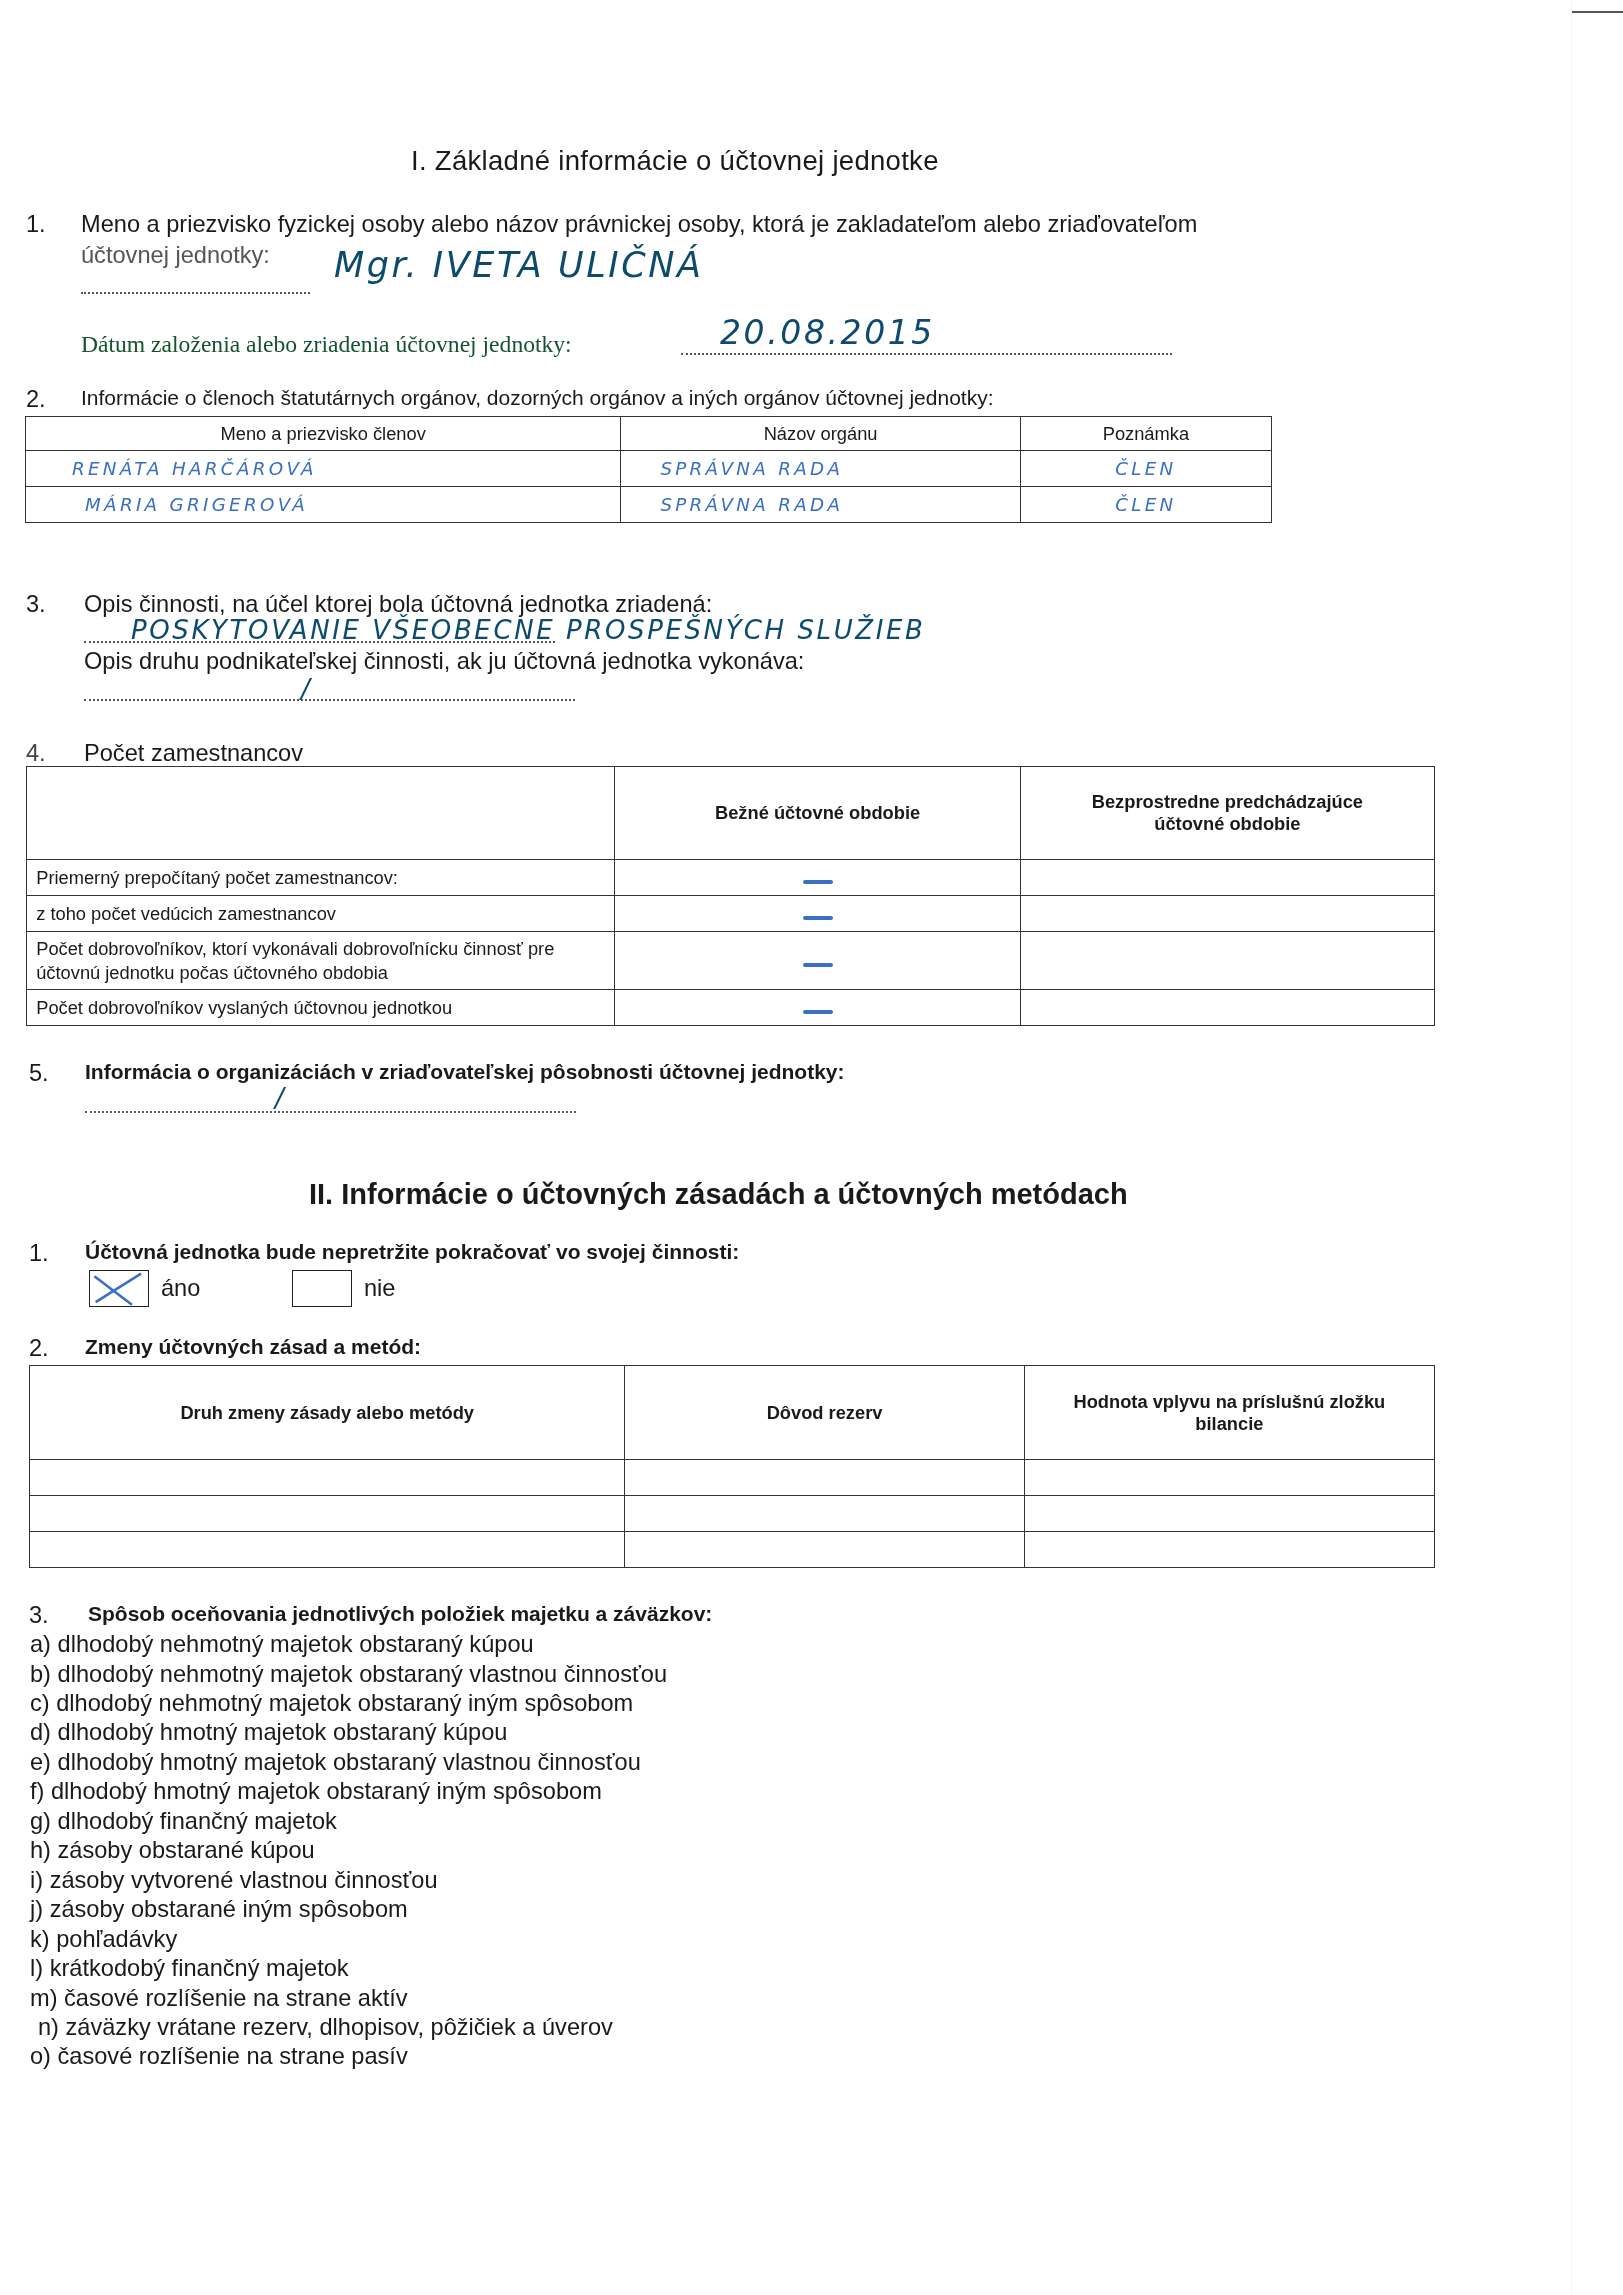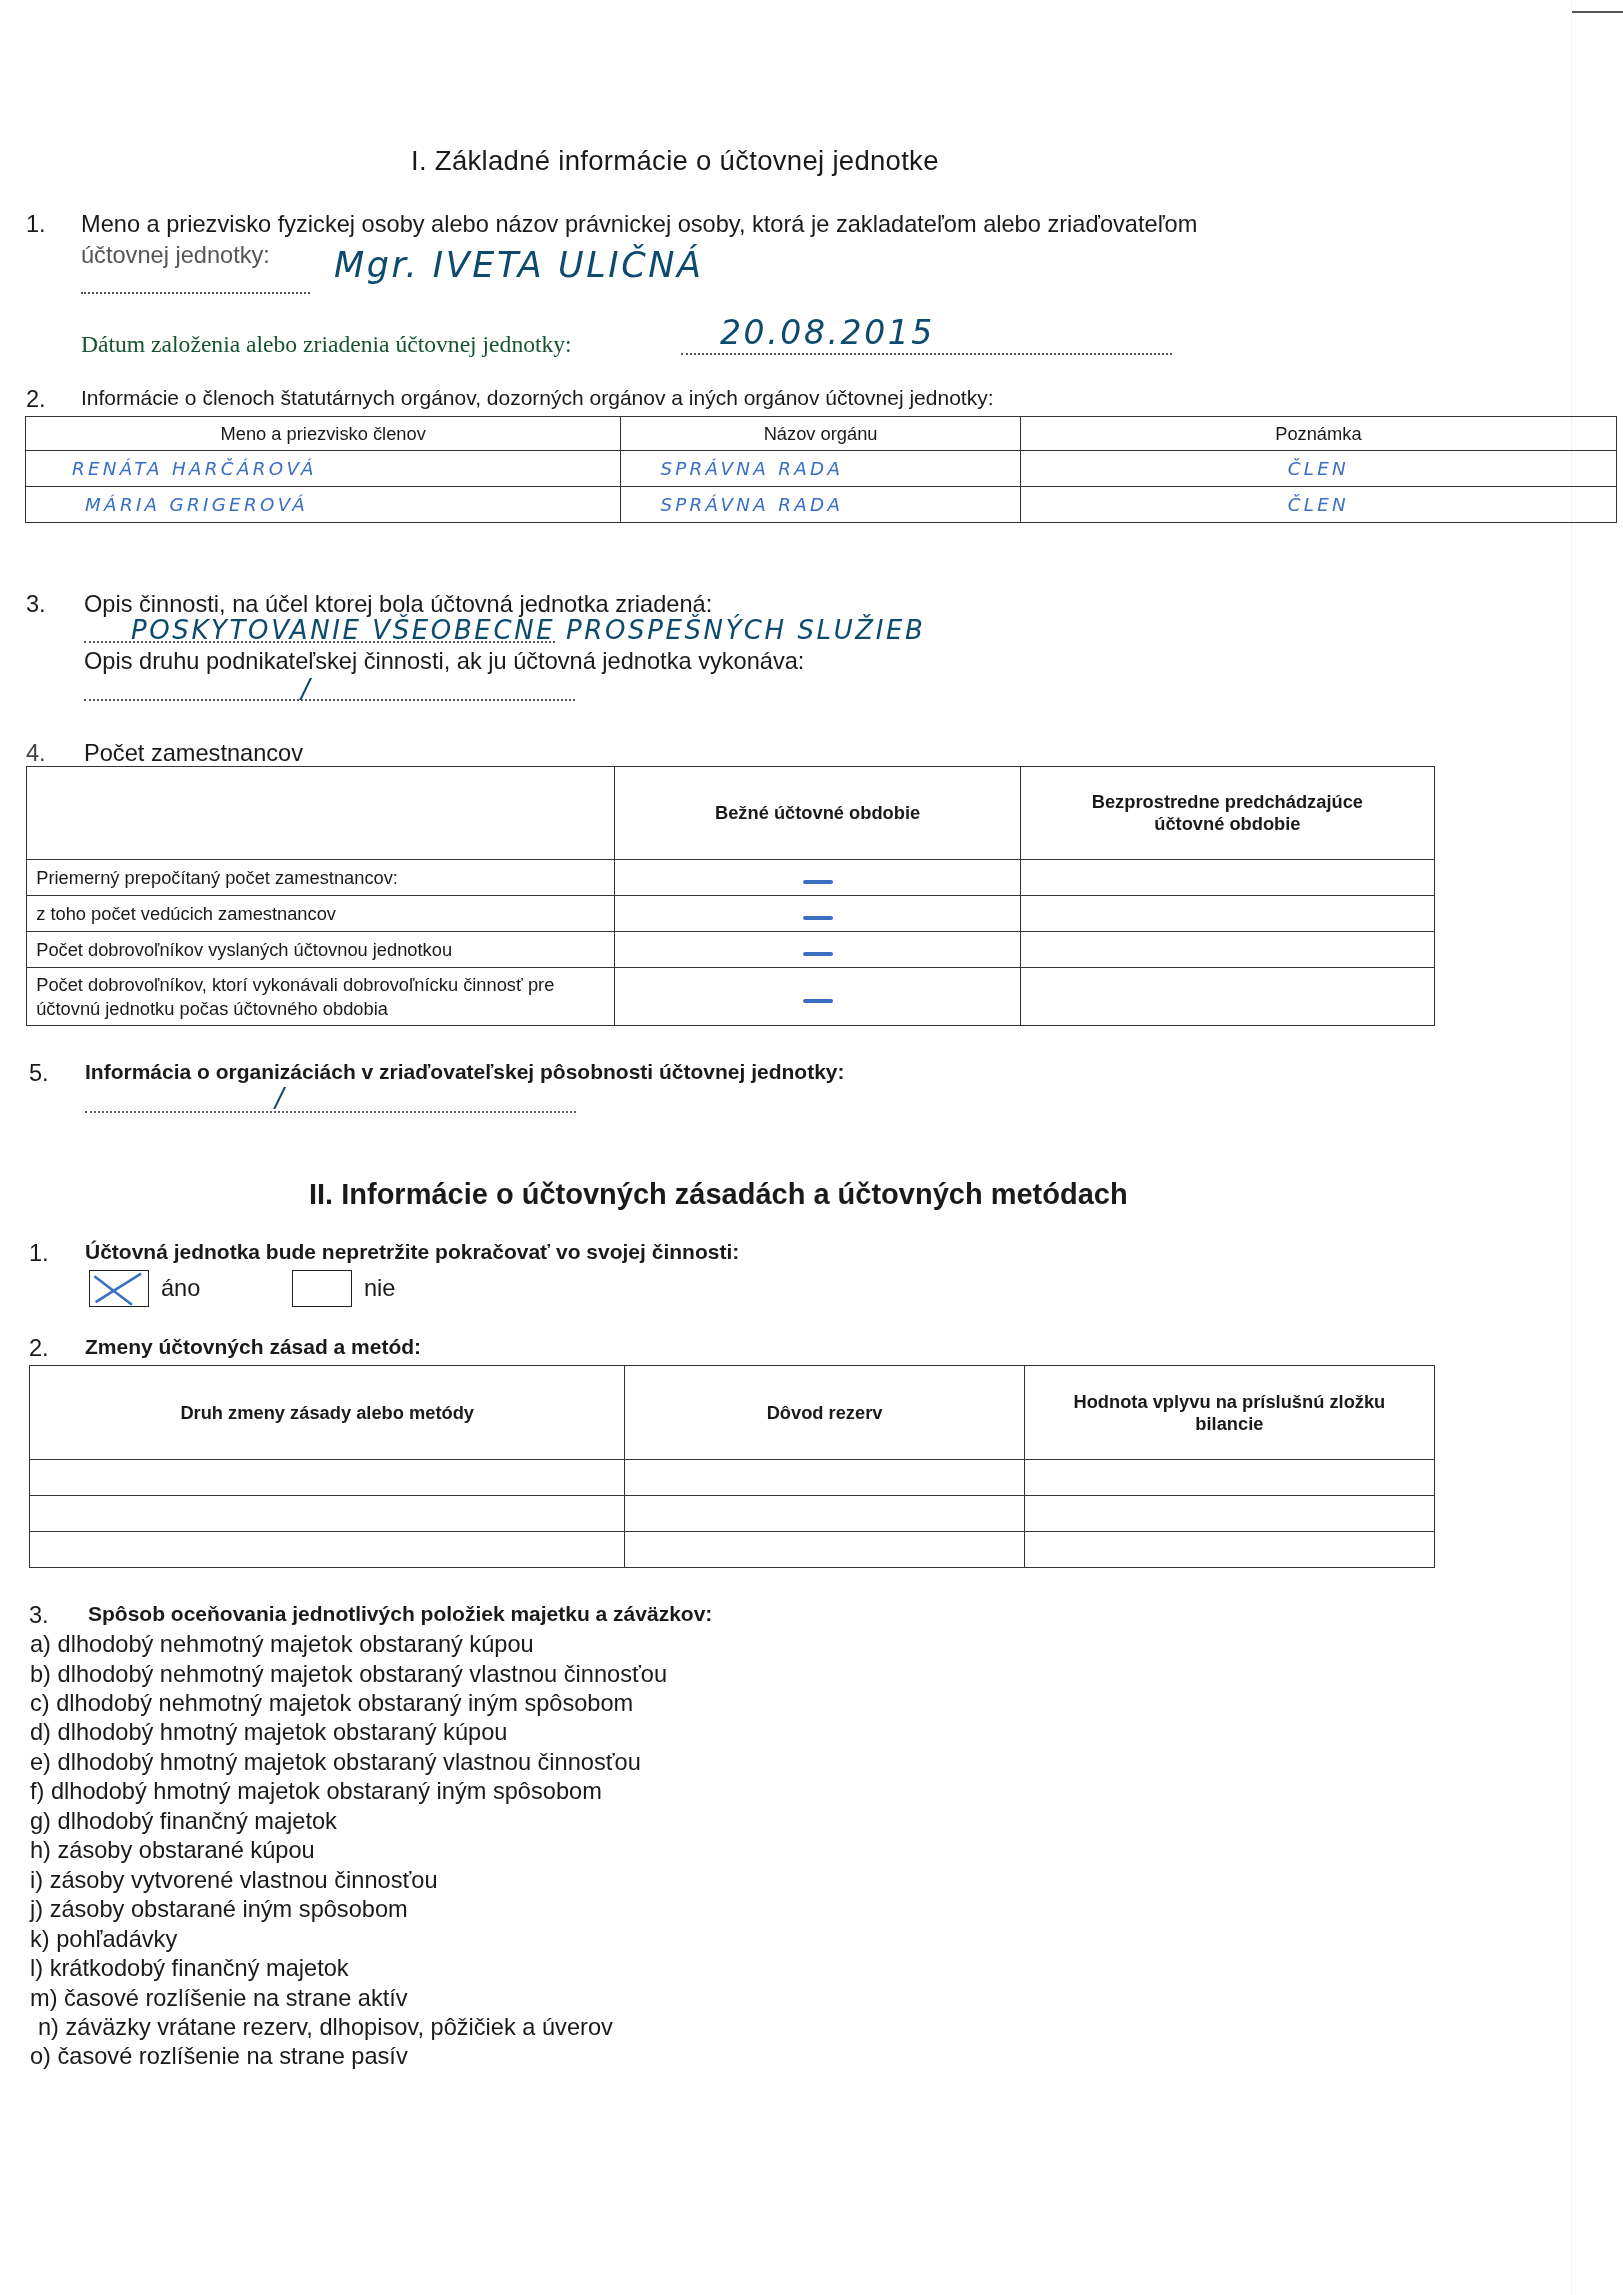--- a/index.html
+++ b/index.html
@@ -43,21 +43,21 @@
 <div class="abs q" style="left:81px; top:211px;">Meno a priezvisko fyzickej osoby alebo názov právnickej osoby, ktorá je zakladateľom alebo zriaďovateľom</div>
 <div class="abs q" style="left:81px; top:242px; color:#555;">účtovnej jednotky:</div>
 <div class="abs hand" style="left:334px; top:245px; font-size:35px;">Mgr. IVETA ULIČNÁ</div>
 <div class="abs dots" style="left:81px; top:292px; width:229px;"></div>
 <div class="abs q" style="left:81px; top:331px; color:#14532d;font-family:Liberation Serif, serif;">Dátum založenia alebo zriadenia účtovnej jednotky:</div>
 <div class="abs hand" style="left:720px; top:313px; font-size:33px;">20.08.2015</div>
 <div class="abs dots" style="left:681px; top:353px; width:491px;"></div>
 
 <div class="abs num" style="left:26px; top:386px;">2.</div>
 <div class="abs qb" style="left:81px; top:386px; font-weight:normal;">Informácie o členoch štatutárnych orgánov, dozorných orgánov a iných orgánov účtovnej jednotky:</div>
-<table class="grid" style="left:25px; top:416px; width:1592px;">
+<table class="grid" style="left:25px; top:416px; width:1247px;">
   <tbody>
       <tr style="height:34px;">
     <td class="c" style="width:576px;">Meno a priezvisko členov</td>
     <td class="c" style="width:380px;">Názov orgánu</td>
     <td class="c">Poznámka</td>
   </tr>
   <tr style="height:36px;">
     <td class="hand-cell" style="padding-left:46px;">RENÁTA HARČÁROVÁ</td>
     <td class="hand-cell" style="padding-left:39px;">SPRÁVNA RADA</td>
     <td class="hand-cell c">ČLEN</td>
@@ -90,27 +90,27 @@
   <tr style="height:36px;">
     <td>Priemerný prepočítaný počet zamestnancov:</td>
     <td class="c"><span class="dash"></span></td>
     <td></td>
   </tr>
   <tr style="height:36px;">
     <td>z toho počet vedúcich zamestnancov</td>
     <td class="c"><span class="dash"></span></td>
     <td></td>
   </tr>
-  <tr style="height:36px;">
-    <td>Počet dobrovoľníkov vyslaných účtovnou jednotkou</td>
+  <tr style="height:58px;">
+    <td style="white-space:normal; line-height:23.6px;">Počet dobrovoľníkov, ktorí vykonávali dobrovoľnícku činnosť pre účtovnú jednotku počas účtovného obdobia</td>
     <td class="c"><span class="dash"></span></td>
     <td></td>
   </tr>
-  <tr style="height:58px;">
-    <td style="white-space:normal; line-height:23.6px;">Počet dobrovoľníkov, ktorí vykonávali dobrovoľnícku činnosť pre účtovnú jednotku počas účtovného obdobia</td>
+  <tr style="height:36px;">
+    <td>Počet dobrovoľníkov vyslaných účtovnou jednotkou</td>
     <td class="c"><span class="dash"></span></td>
     <td></td>
   </tr>
 </tbody>
   </table>
 
 <div class="abs num" style="left:29px; top:1060px;">5.</div>
 <div class="abs qb" style="left:85px; top:1060px;">Informácia o organizáciách v zriaďovateľskej pôsobnosti účtovnej jednotky:</div>
 <div class="abs hand" style="left:275px; top:1083px; font-size:26px;">/</div>
 <div class="abs dots" style="left:85px; top:1111px; width:491px;"></div>

